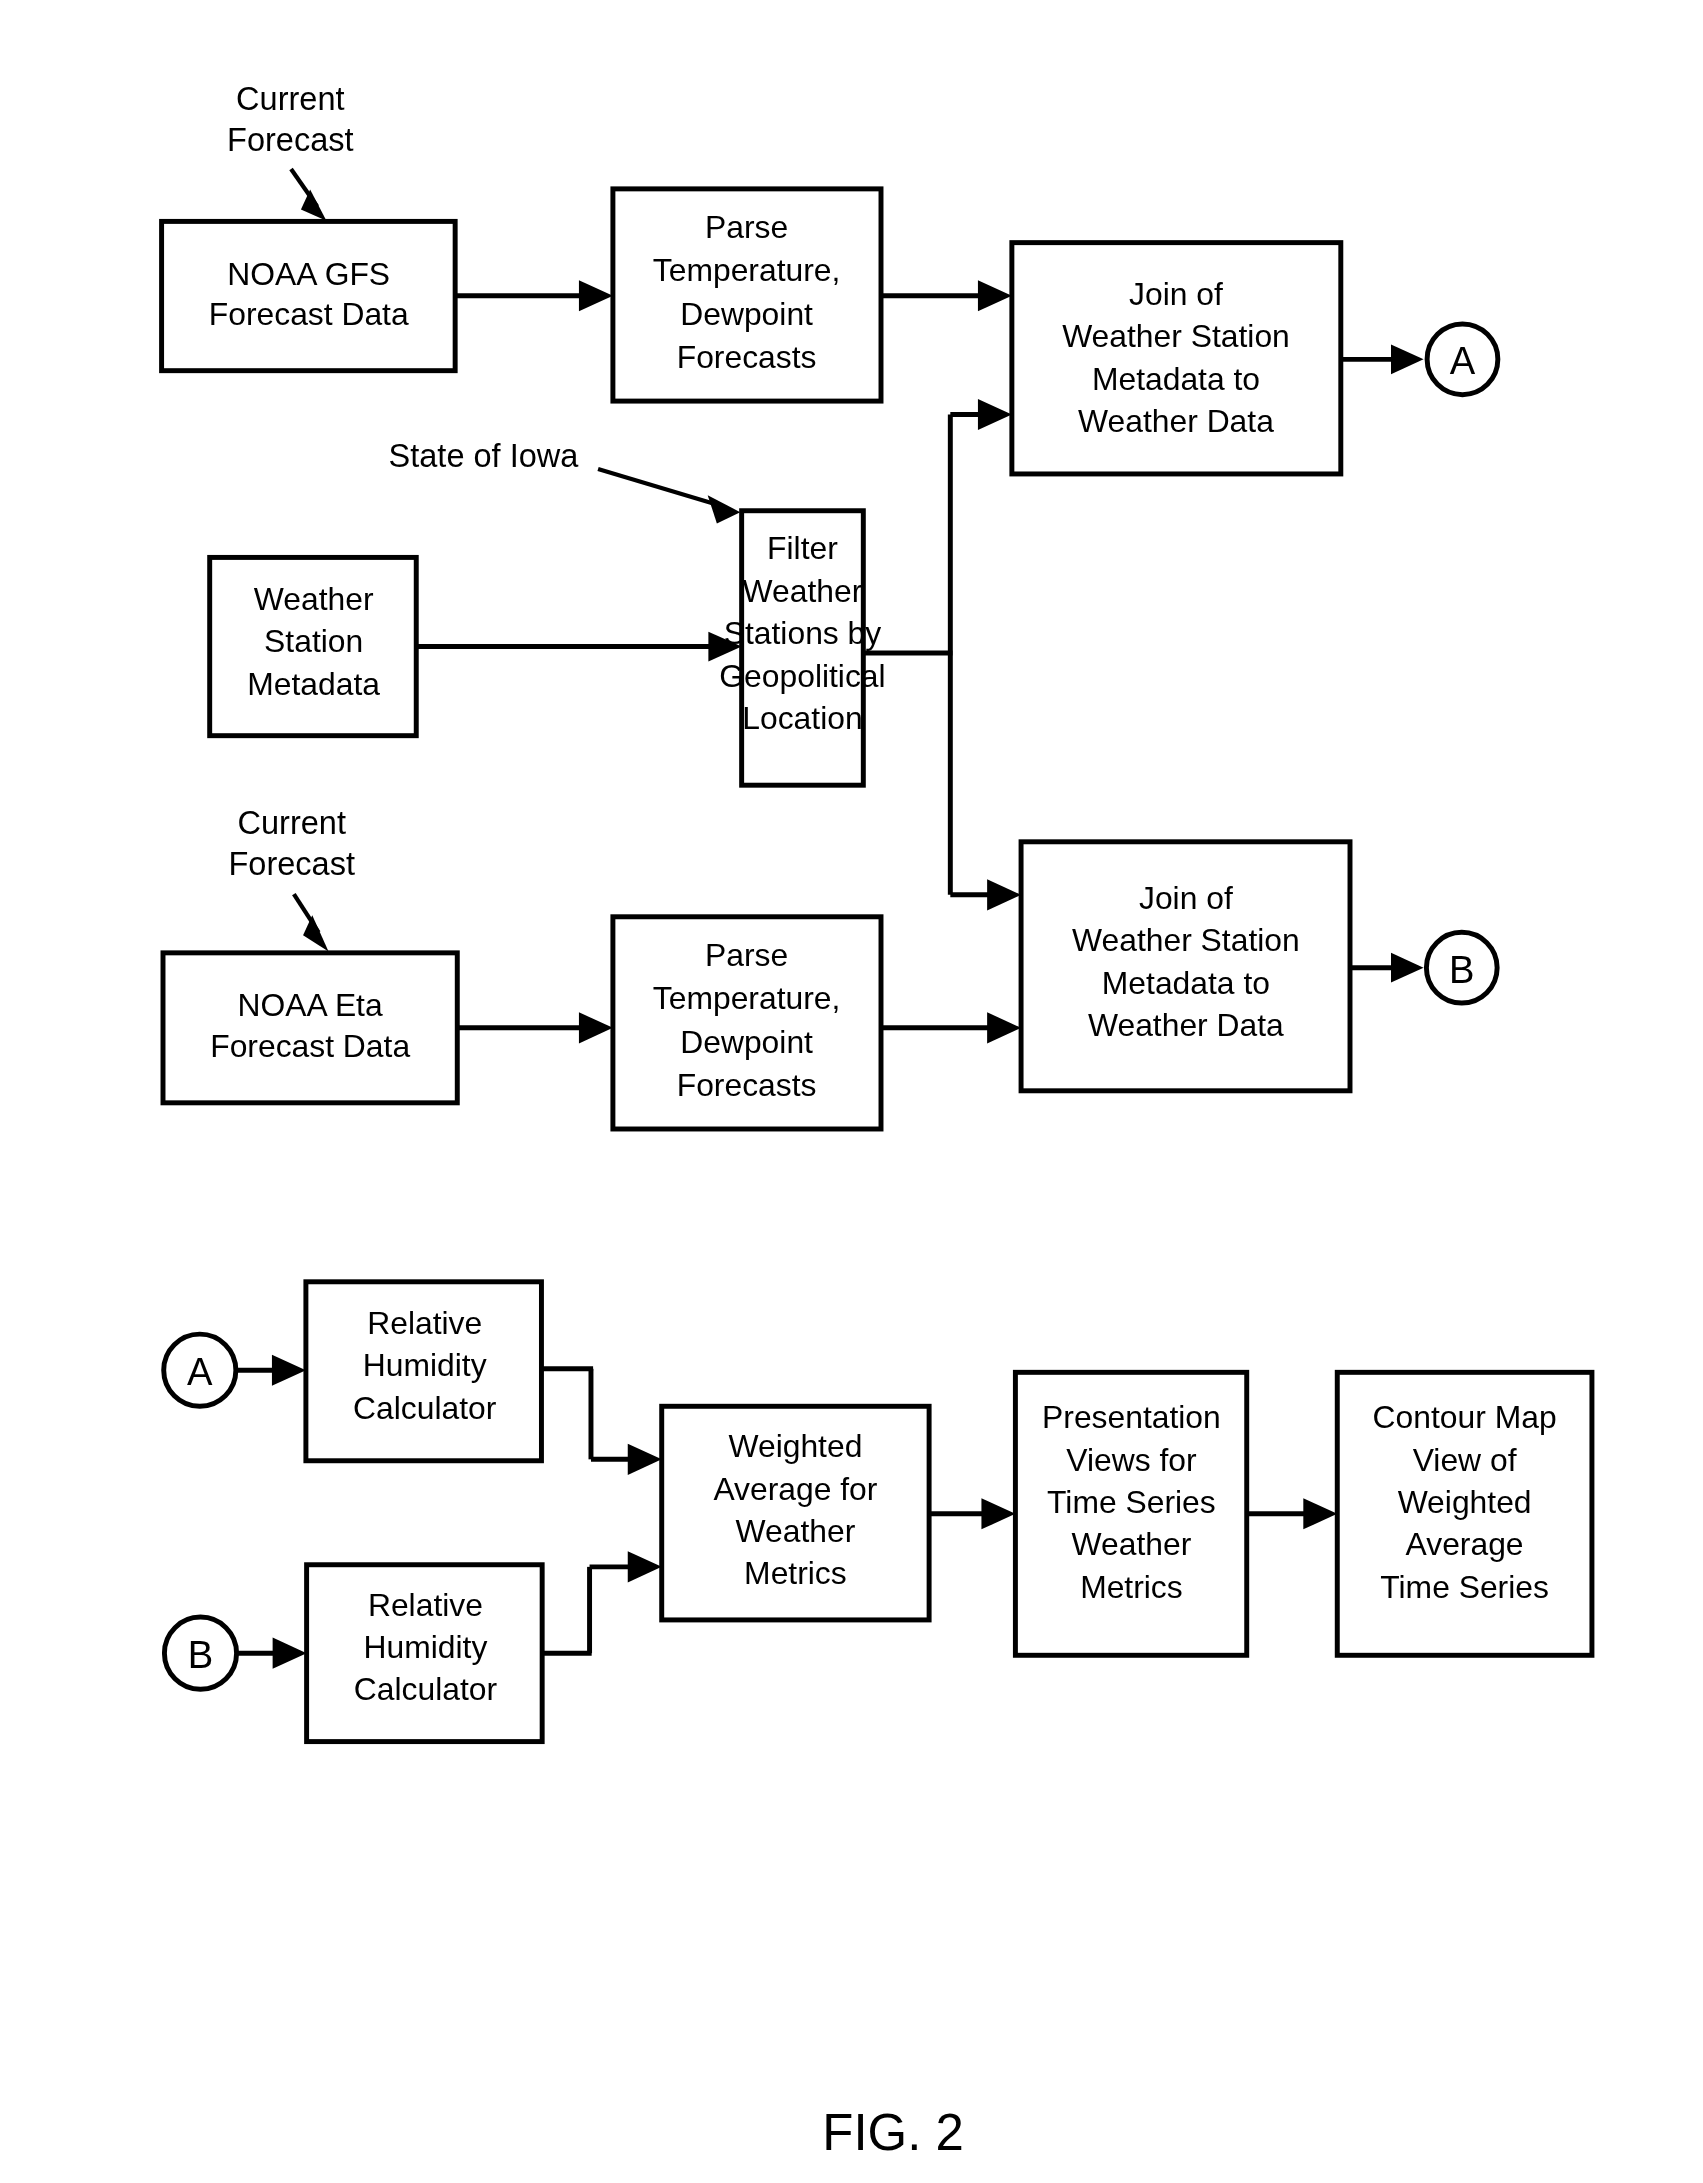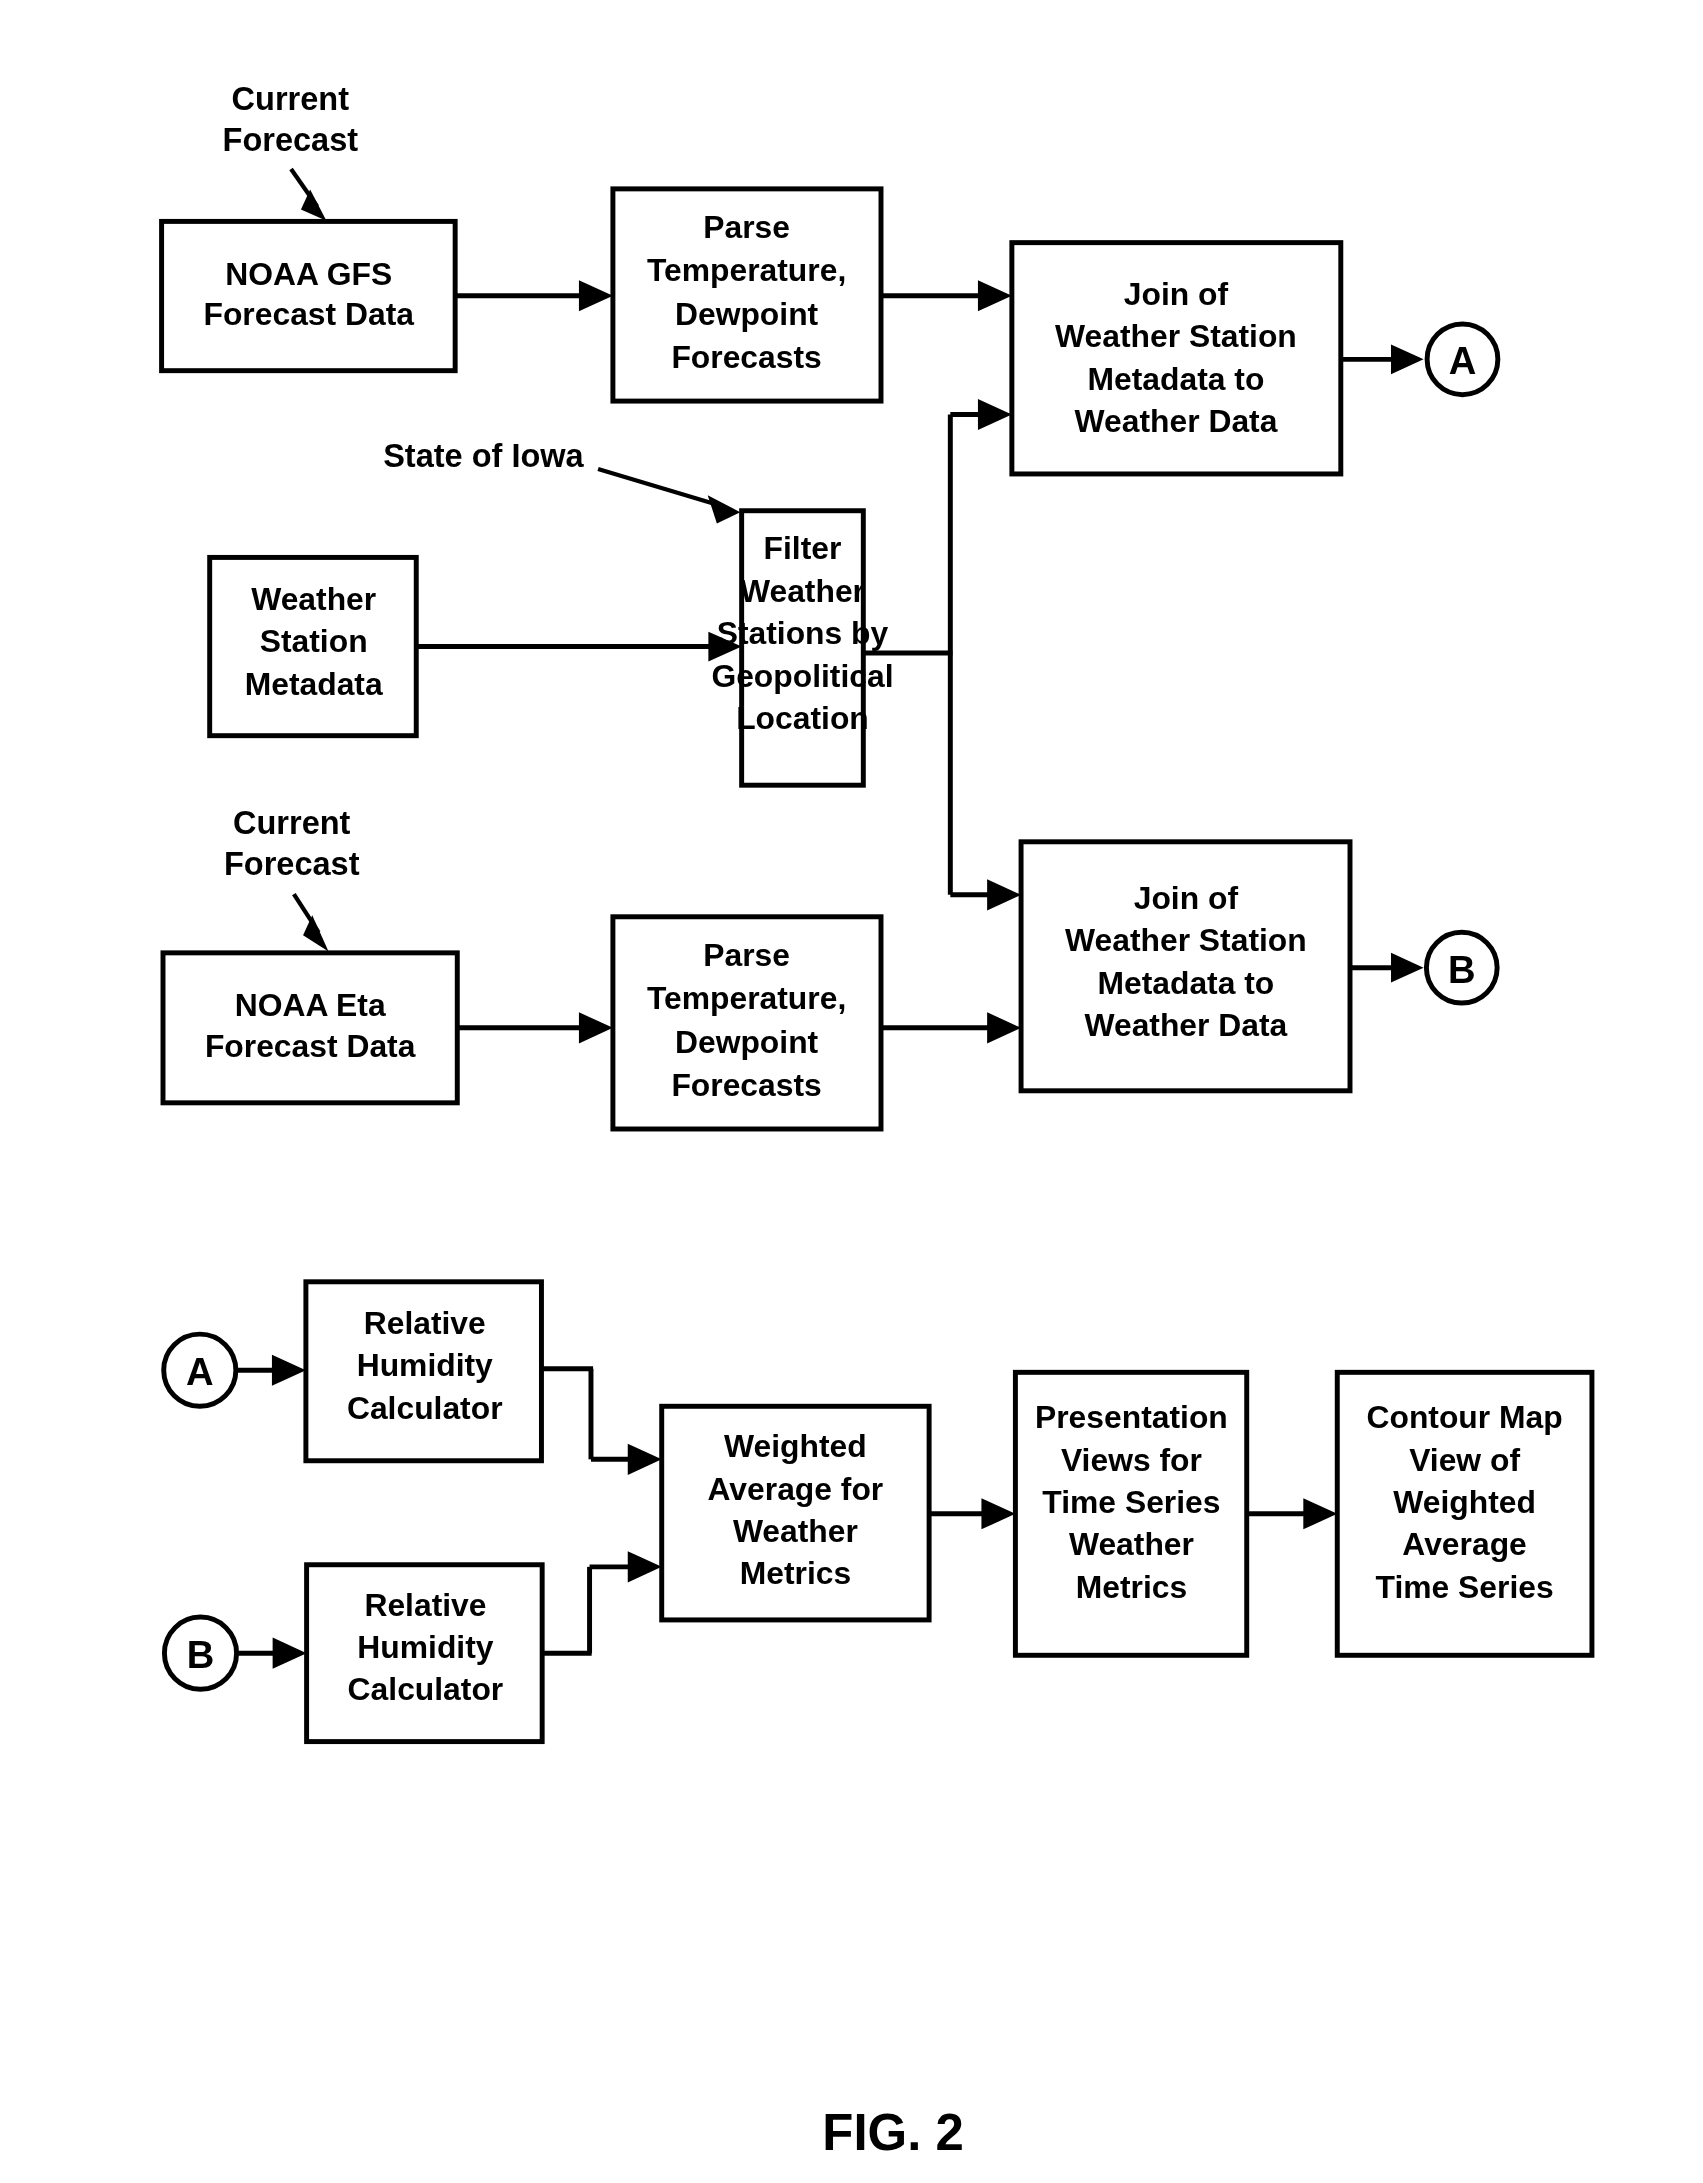--- a/index.html
+++ b/index.html
@@ -14,21 +14,20 @@
     color: #000000;
     overflow: hidden;
     position: relative;
   }
   #figure-root {
     position: absolute;
     top: 0;
     left: 0;
     width: 1472px;
     height: 2183px;
-    font-weight: bold;
   }
   svg.flow {
     display: block;
     width: 1704px;
     height: 2183px;
   }
   .node-box {
     fill: #ffffff;
     stroke: #000000;
     stroke-width: 7;

